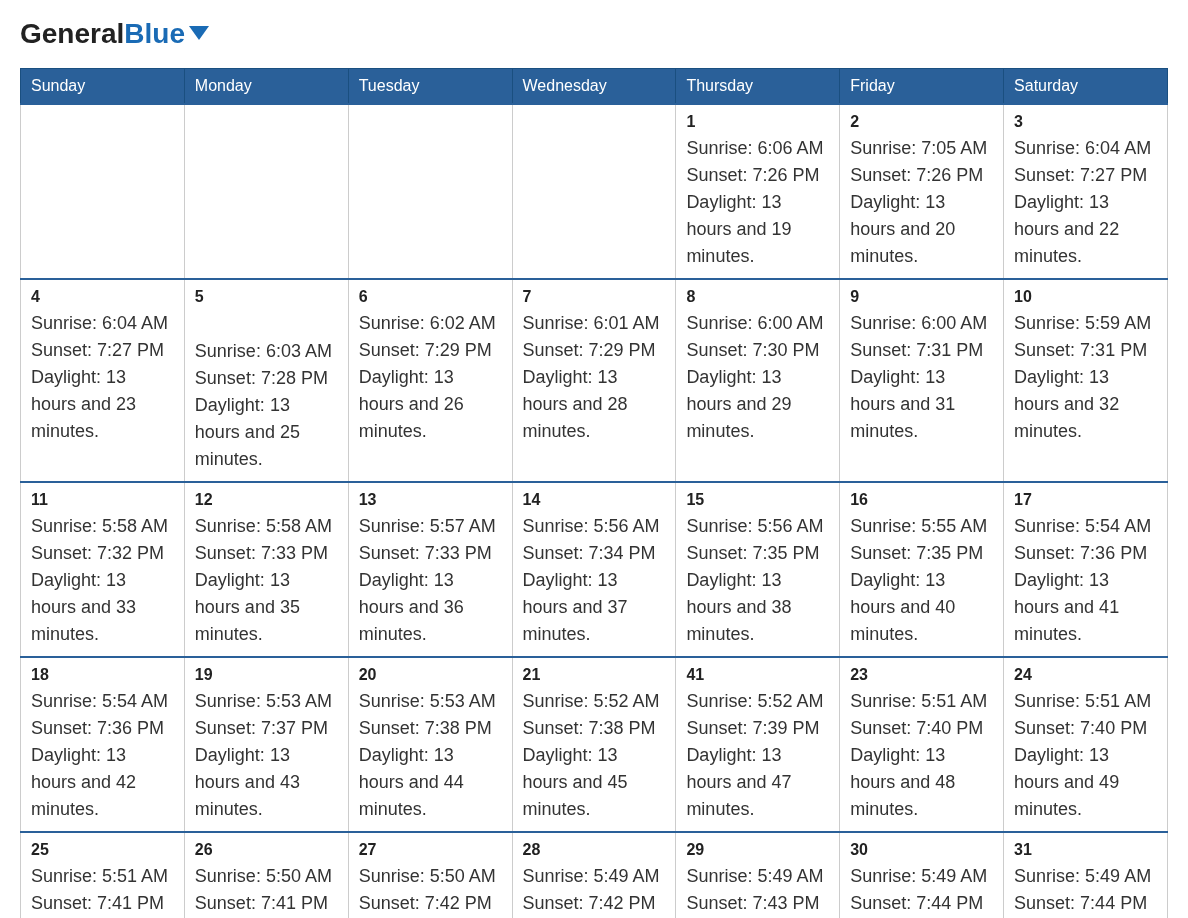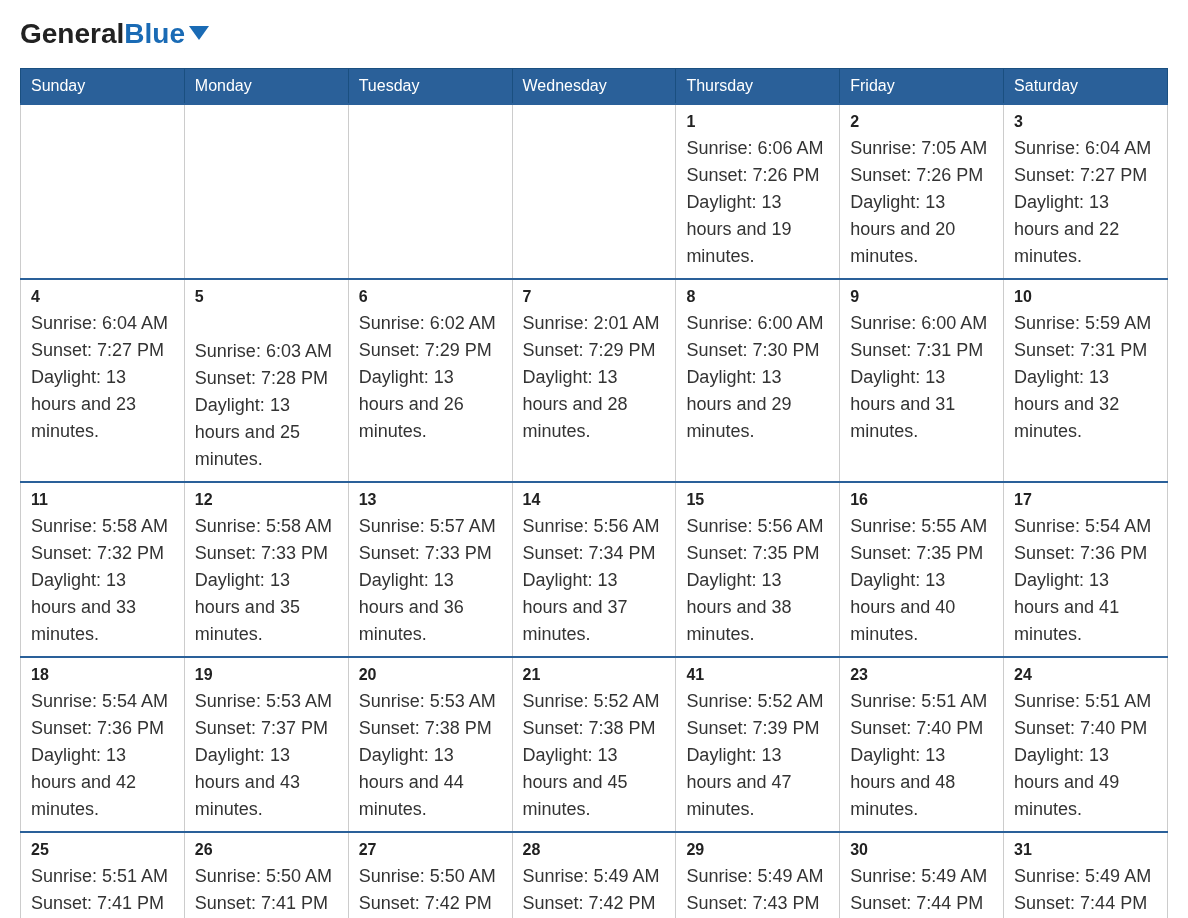--- a/index.html
+++ b/index.html
@@ -164,21 +164,21 @@
 Daylight: 13 hours and 25 minutes.</div>
         </td>
         <td>
           <span class="day-number">6</span>
           <div class="day-info" style="white-space: pre-line;">Sunrise: 6:02 AM
 Sunset: 7:29 PM
 Daylight: 13 hours and 26 minutes.</div>
         </td>
         <td>
           <span class="day-number">7</span>
-          <div class="day-info" style="white-space: pre-line;">Sunrise: 2:01 AM
+          <div class="day-info" style="white-space: pre-line;">Sunrise: 6:01 AM
 Sunset: 7:29 PM
 Daylight: 13 hours and 28 minutes.</div>
         </td>
         <td>
           <span class="day-number">8</span>
           <div class="day-info" style="white-space: pre-line;">Sunrise: 6:00 AM
 Sunset: 7:30 PM
 Daylight: 13 hours and 29 minutes.</div>
         </td>
         <td>

